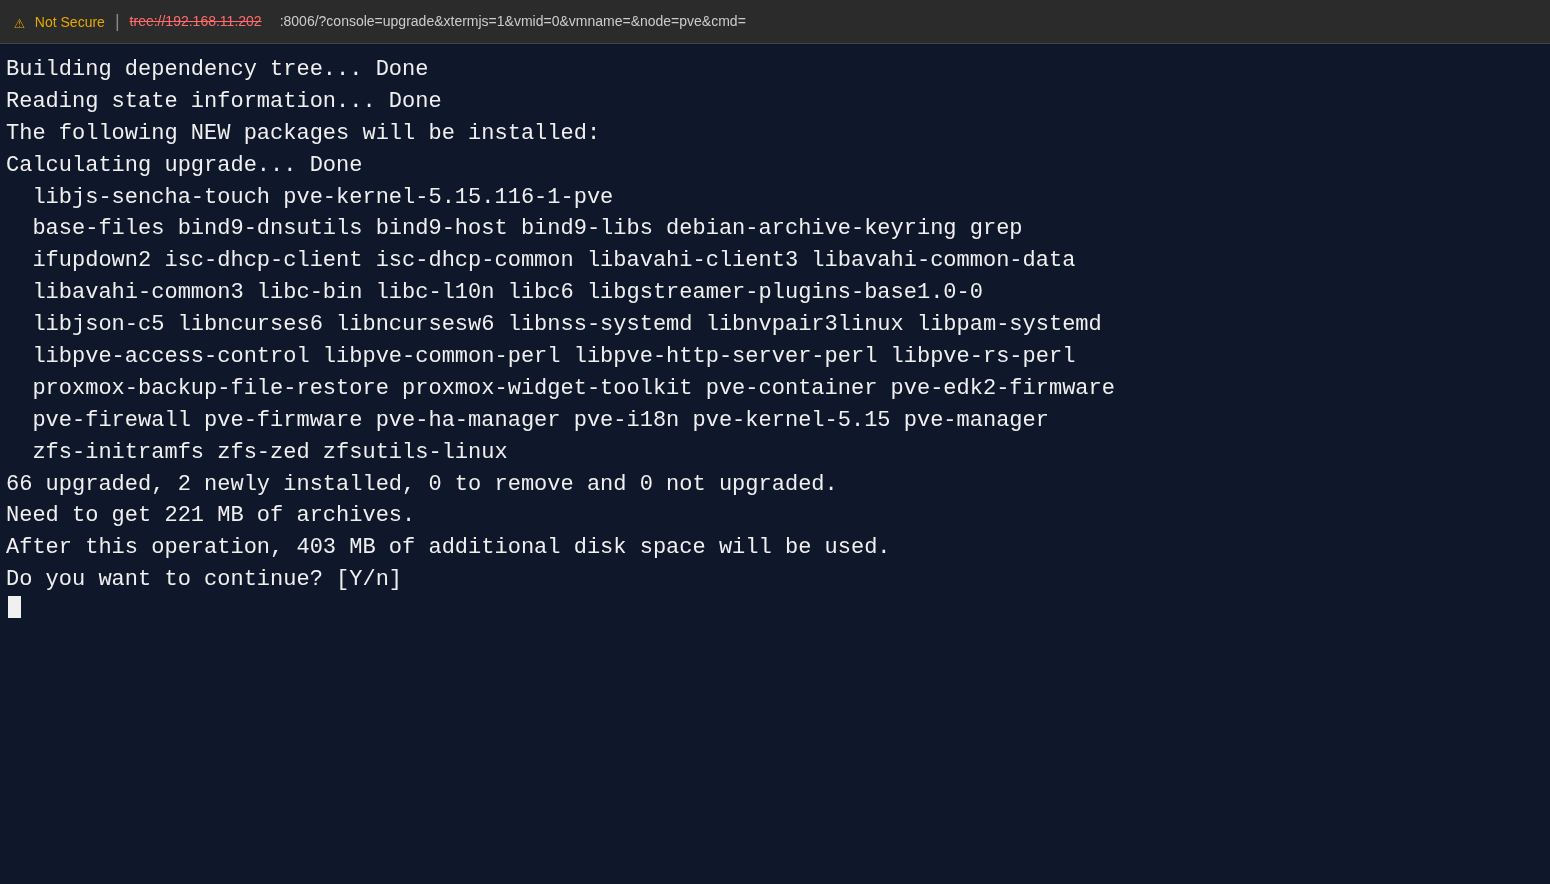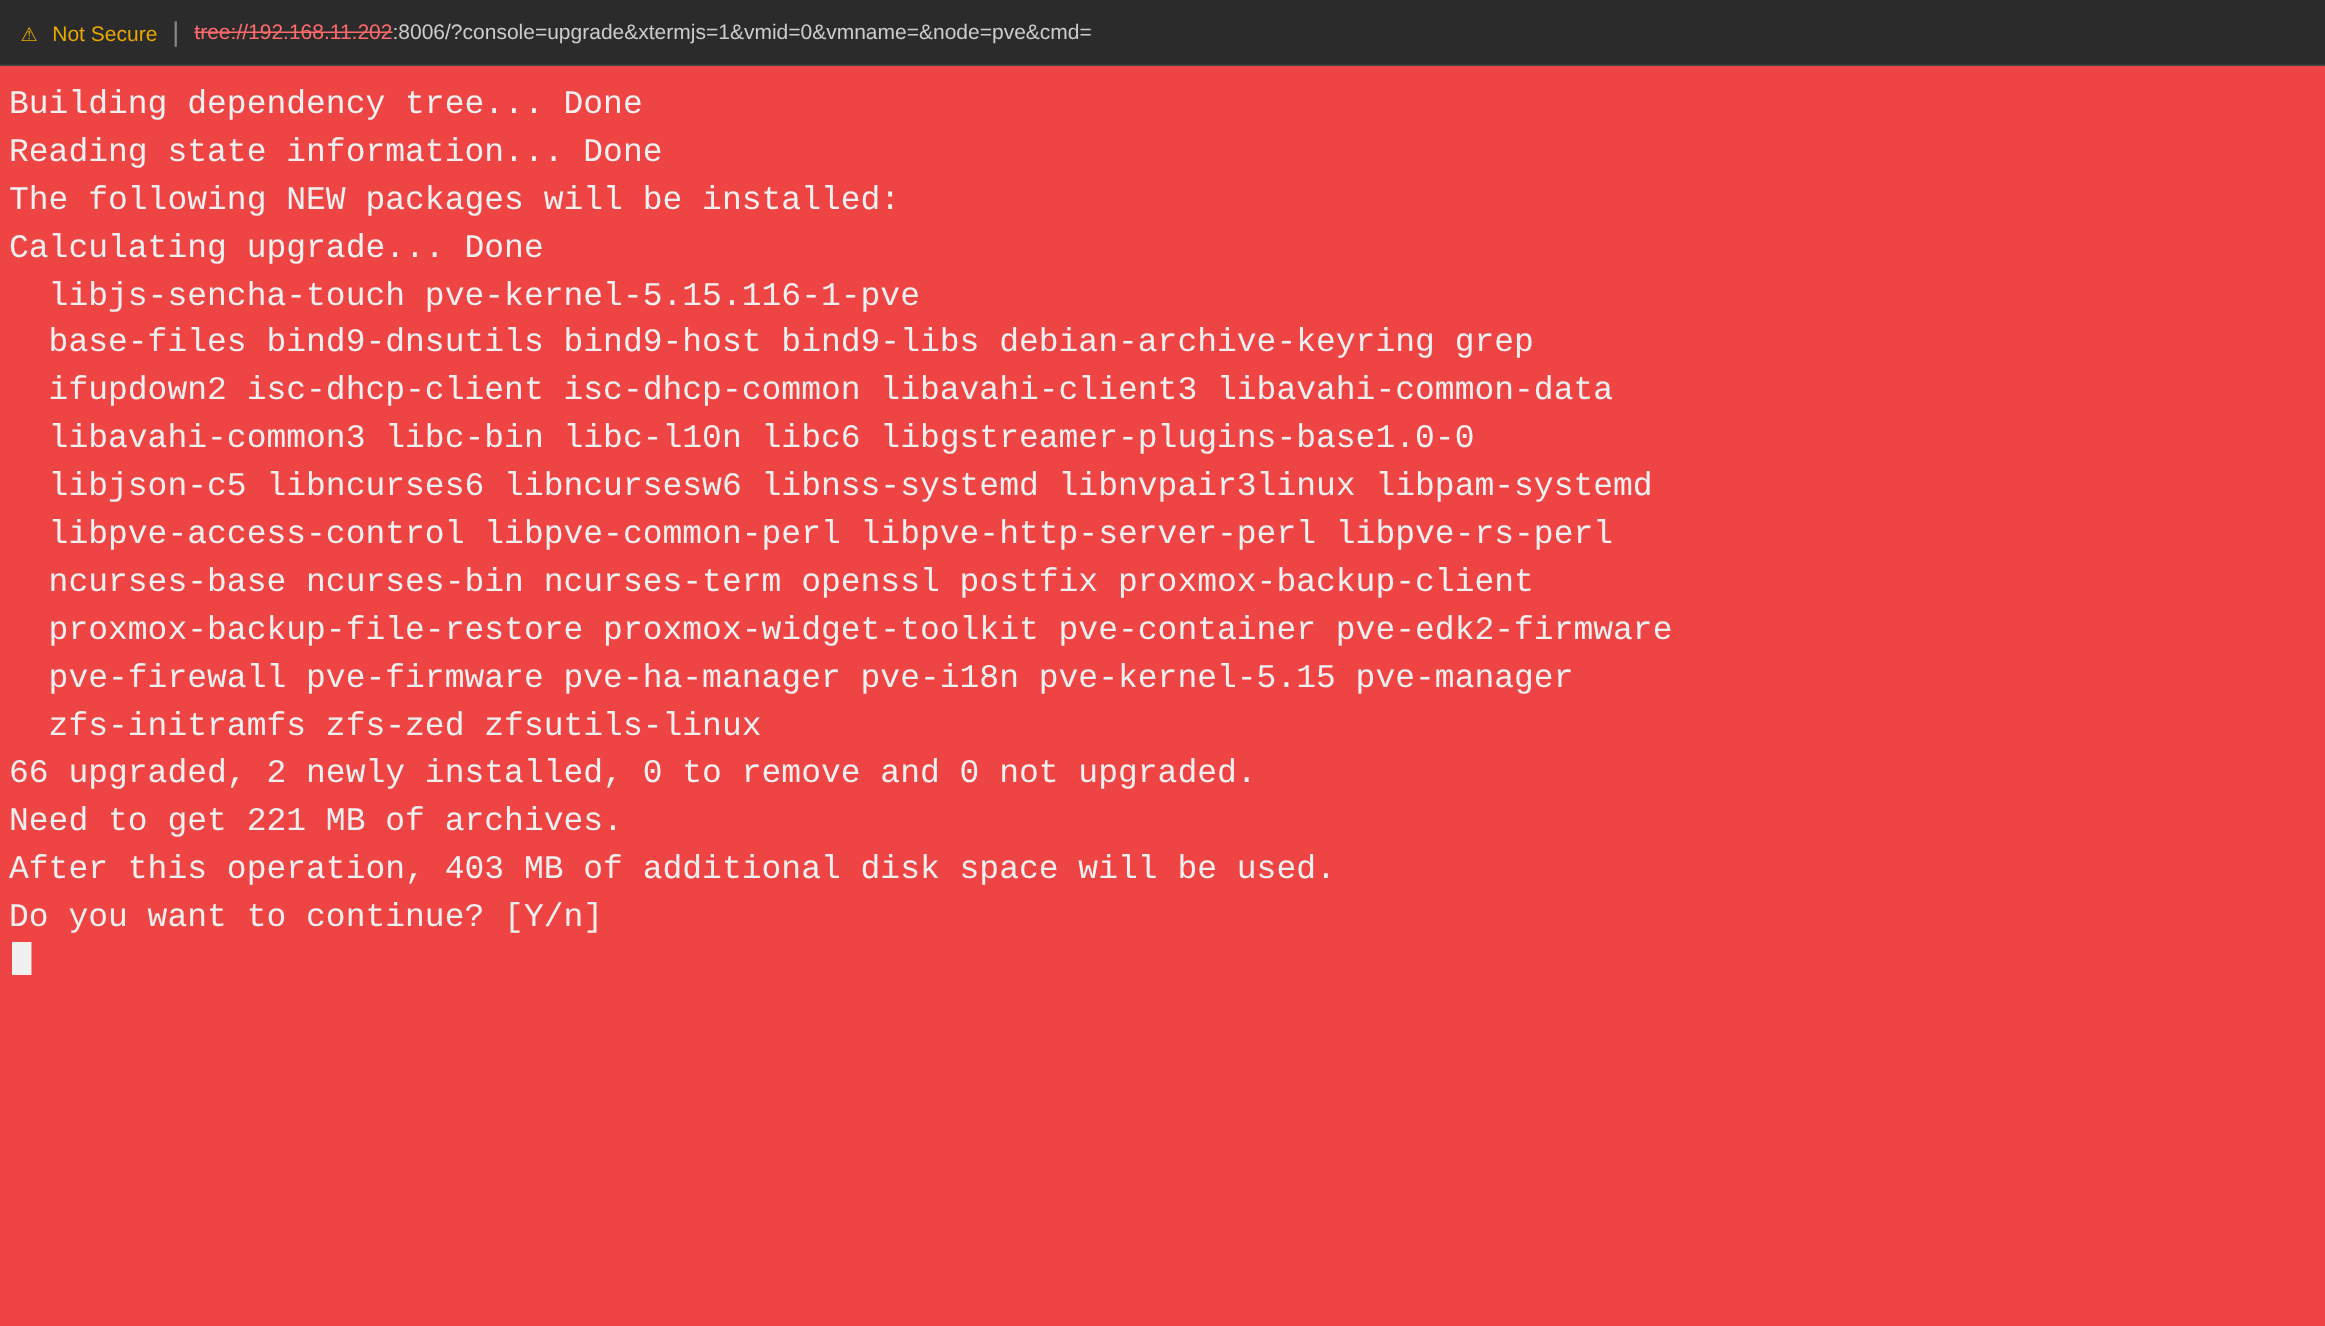--- a/index.html
+++ b/index.html
@@ -54,27 +54,28 @@
       font-family: Arial, sans-serif;
       text-decoration: line-through;
       text-decoration-color: #ff6b6b;
     }
 
     .url-rest {
       color: #ccc;
       font-size: 14px;
       font-family: Arial, sans-serif;
       text-decoration: none;
+      margin-left: 18px;
     }
 
     
     .terminal {
       width: 100%;
       height: calc(884px - 44px);
-      background: #ef4444;
+      background: #0f172a;
       color: #f0f0f0;
       padding: 10px 6px;
       font-size: 22px;
       line-height: 1.45;
       font-family: 'Courier New', Courier, monospace;
       overflow: hidden;
     }
 
     .terminal-line {
       white-space: pre;
@@ -123,21 +124,20 @@
   <span class="terminal-line">Building dependency tree... Done</span>
   <span class="terminal-line">Reading state information... Done</span>
   <span class="terminal-line">The following NEW packages will be installed:</span>
   <span class="terminal-line">Calculating upgrade... Done</span>
   <span class="terminal-line">  libjs-sencha-touch pve-kernel-5.15.116-1-pve</span>
   <span class="terminal-line">  base-files bind9-dnsutils bind9-host bind9-libs debian-archive-keyring grep</span>
   <span class="terminal-line">  ifupdown2 isc-dhcp-client isc-dhcp-common libavahi-client3 libavahi-common-data</span>
   <span class="terminal-line">  libavahi-common3 libc-bin libc-l10n libc6 libgstreamer-plugins-base1.0-0</span>
   <span class="terminal-line">  libjson-c5 libncurses6 libncursesw6 libnss-systemd libnvpair3linux libpam-systemd</span>
   <span class="terminal-line">  libpve-access-control libpve-common-perl libpve-http-server-perl libpve-rs-perl</span>
-  <span class="terminal-line">  ncurses-base ncurses-bin ncurses-term openssl postfix proxmox-backup-client</span>
   <span class="terminal-line">  proxmox-backup-file-restore proxmox-widget-toolkit pve-container pve-edk2-firmware</span>
   <span class="terminal-line">  pve-firewall pve-firmware pve-ha-manager pve-i18n pve-kernel-5.15 pve-manager</span>
   <span class="terminal-line">  zfs-initramfs zfs-zed zfsutils-linux</span>
   <span class="terminal-line">66 upgraded, 2 newly installed, 0 to remove and 0 not upgraded.</span>
   <span class="terminal-line">Need to get 221 MB of archives.</span>
   <span class="terminal-line">After this operation, 403 MB of additional disk space will be used.</span>
   <span class="terminal-line">Do you want to continue? [Y/n] </span>
   <div class="prompt-line">
     <span class="underline-red"></span>
       <span class="cursor"></span>

